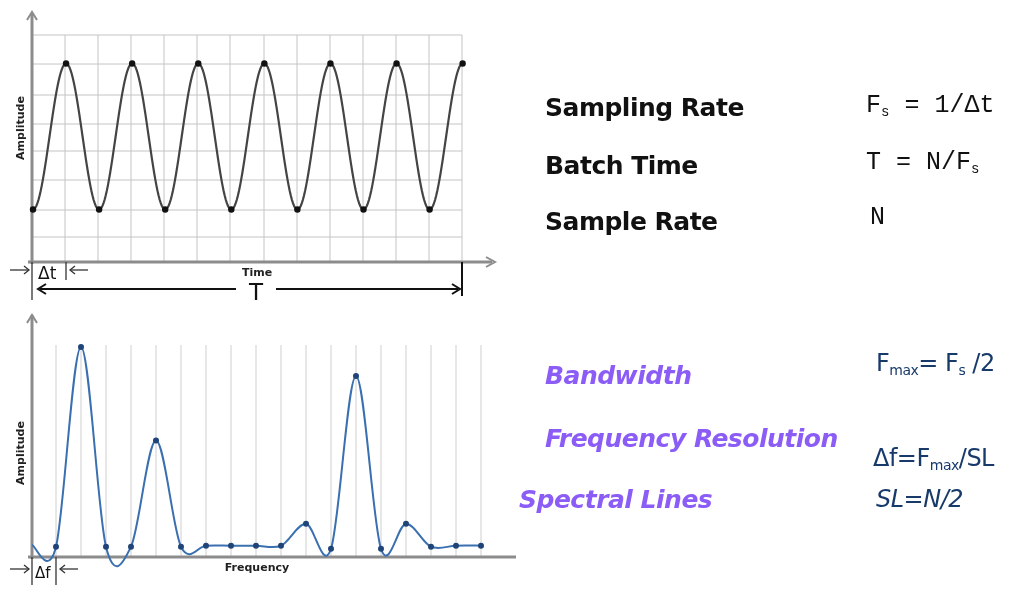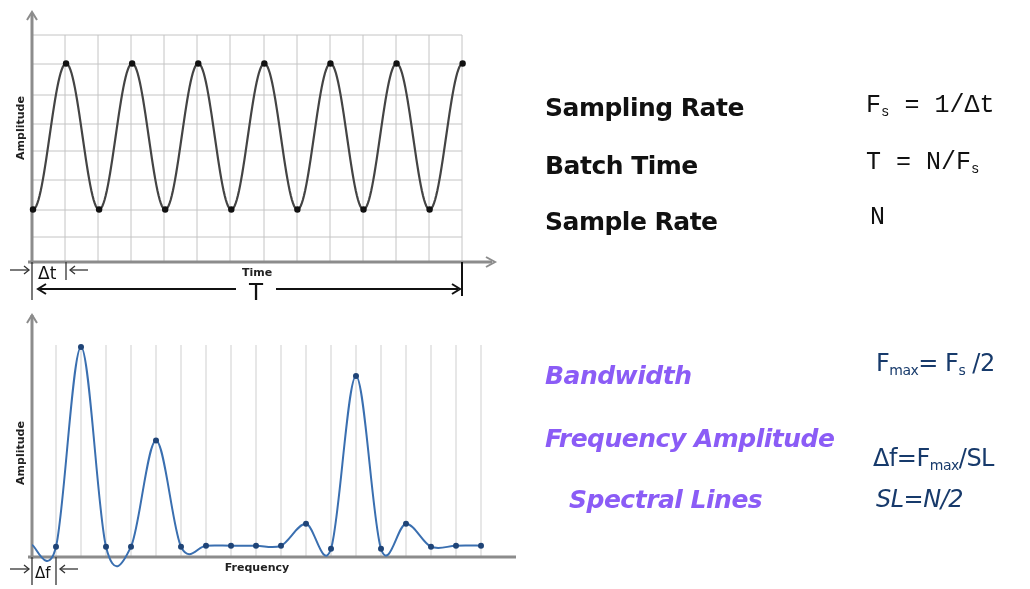--- a/index.html
+++ b/index.html
@@ -163,20 +163,20 @@
   <div>
     <span class="lbl time-lbl" style="left:545px;top:207px;">Sample Rate</span>
     <span class="f-time" style="left:870px;top:203px;"><span>N</span><sub></sub><span></span></span>
   </div>
 
   <div>
     <span class="lbl freq-lbl" style="left:545px;top:361px;">Bandwidth</span>
     <span class="f-freq" style="left:876px;top:349px;"><span>F</span><sub>max</sub><span>= F</span><sub>s</sub><span> /2</span></span>
   </div>
   <div>
-    <span class="lbl freq-lbl" style="left:545px;top:424px;">Frequency Amplitude</span>
+    <span class="lbl freq-lbl" style="left:545px;top:424px;">Frequency Resolution</span>
     <span class="f-freq" style="left:873px;top:444px;"><span>Δf=F</span><sub>max</sub><span>/SL</span><sub></sub><span></span></span>
   </div>
   <div>
-    <span class="lbl freq-lbl" style="left:569px;top:485px;">Spectral Lines</span>
+    <span class="lbl freq-lbl" style="left:519px;top:485px;">Spectral Lines</span>
     <span class="f-freq" style="left:876px;top:485px;font-style:italic;"><span>SL=N/2</span><sub></sub><span></span><sub></sub><span></span></span>
   </div>
 </div>
 
 </body></html>

